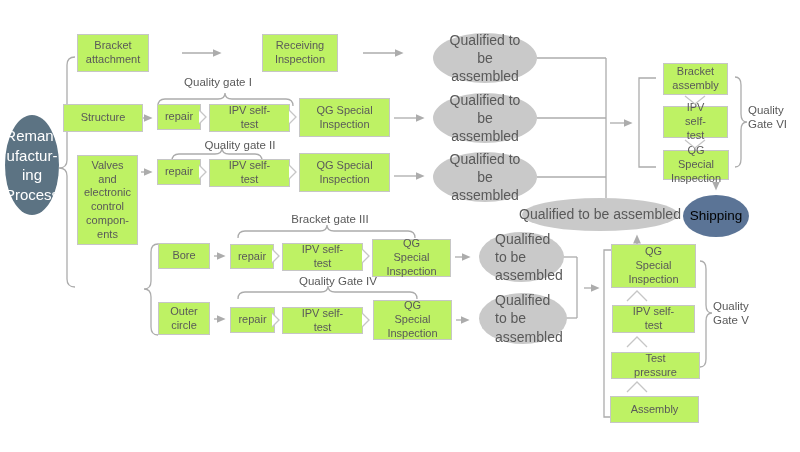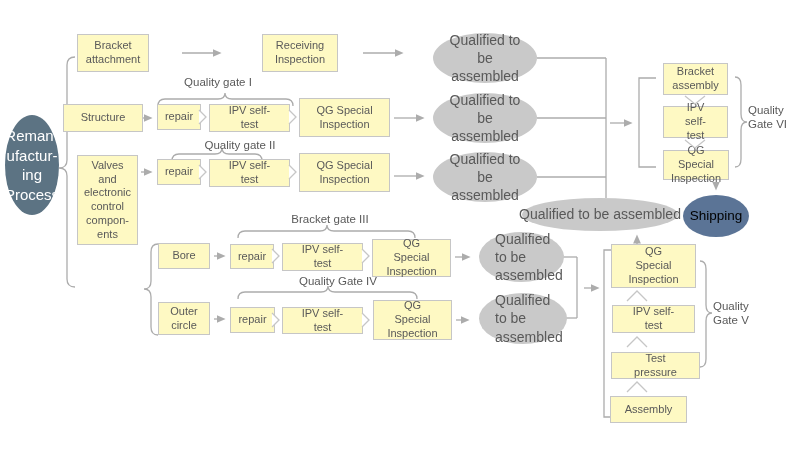--- a/index.html
+++ b/index.html
@@ -10,21 +10,21 @@
     color:var(--text,#595959);
   }
   .layer{position:absolute;left:0;top:0;}
   .layer.back{z-index:1;}
   .layer.front{z-index:3;}
   .ln{fill:none;stroke:var(--line,#acacac);stroke-width:1.3px;}
   .chev{fill:#fff;stroke:var(--border,#c6c6c6);stroke-width:1.3px;}
   .ah{fill:var(--line,#acacac);stroke:none;}
   .box{
     position:absolute;z-index:2;box-sizing:border-box;
-    background:#fef9c3;border:1px solid var(--border,#c6c6c6);
+    background:#bef264;border:1px solid var(--border,#c6c6c6);
     display:flex;align-items:center;justify-content:center;
     text-align:center;font-size:11px;line-height:1.25;padding:1px 16px;
   }
   .ellipse{
     position:absolute;z-index:2;box-sizing:border-box;border-radius:50%;
     background:var(--qualified-fill,#c9c9c9);
     display:flex;align-items:center;justify-content:center;
     text-align:center;font-size:14px;line-height:1.3;padding:0 10px;
   }
   .ellipse.left3{justify-content:flex-start;text-align:left;padding:0 6px 0 16px;}
@@ -126,21 +126,21 @@
   <div class="ellipse ship" style="left:683px;top:195px;width:66px;height:42px;">Shipping</div>
 
   <div class="box" style="left:663px;top:63px;width:65px;height:32px;">Bracket assembly</div>
   <div class="box lines" style="left:663px;top:106px;width:65px;height:32px;">IPV
 self-test</div>
   <div class="box" style="left:663px;top:150px;width:66px;height:30px;">QG Special Inspection</div>
 
   <div class="box" style="left:611px;top:244px;width:85px;height:44px;">QG Special Inspection</div>
   <div class="box" style="left:612px;top:305px;width:83px;height:28px;">IPV self-test</div>
   <div class="box" style="left:611px;top:352px;width:89px;height:27px;">Test pressure</div>
-  <div class="box" style="left:610px;top:396px;width:77px;height:27px;">Assembly</div>
+  <div class="box" style="left:610px;top:396px;width:89px;height:27px;">Assembly</div>
 
   <div class="glabel" style="left:168px;top:76px;width:100px;">Quality gate I</div>
   <div class="glabel" style="left:190px;top:139px;width:100px;">Quality gate II</div>
   <div class="glabel" style="left:280px;top:213px;width:100px;">Bracket gate III</div>
   <div class="glabel" style="left:288px;top:275px;width:100px;text-align:center;">Quality Gate IV</div>
   <div class="glabel two lines" style="left:713px;top:300px;width:55px;">Quality
 Gate V</div>
   <div class="glabel two lines" style="left:748px;top:104px;width:55px;">Quality
 Gate VI</div>
 

